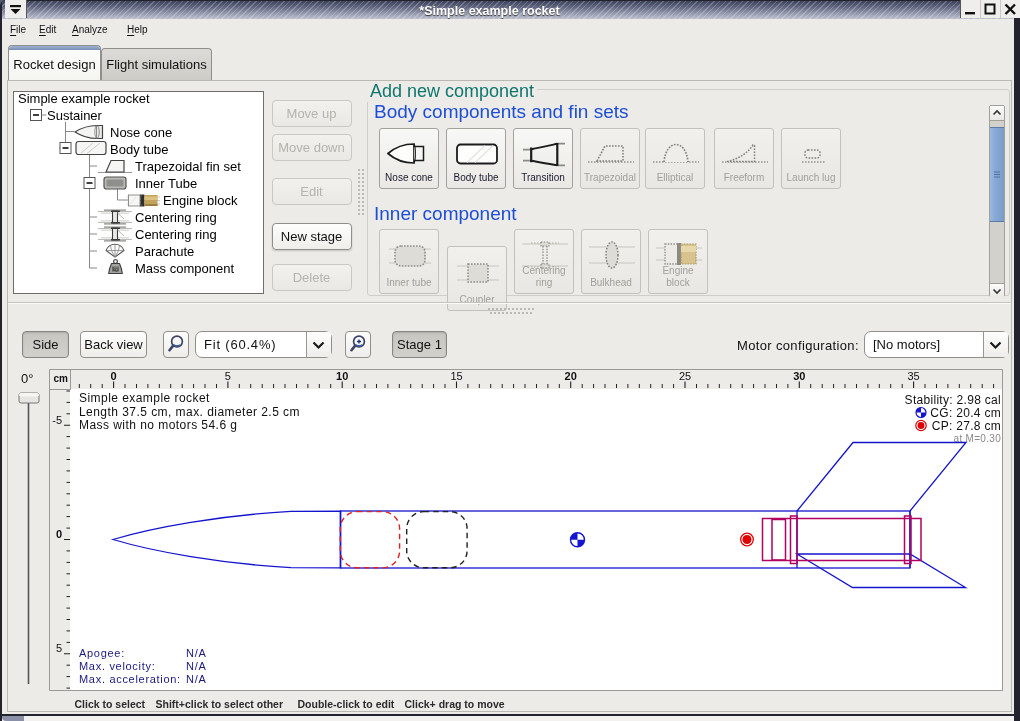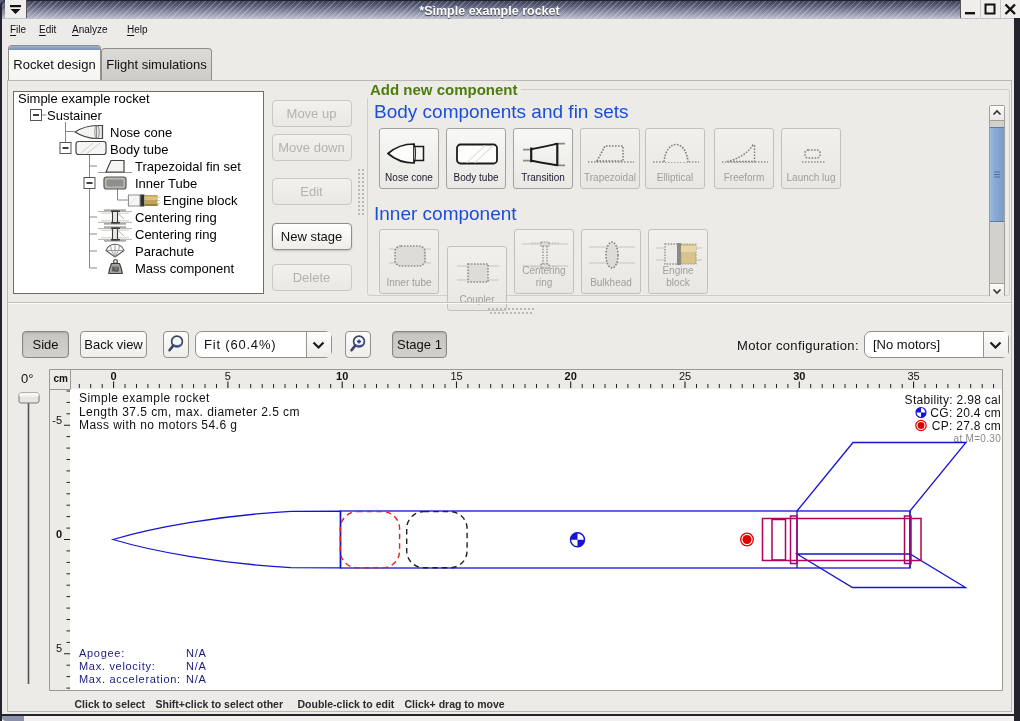--- a/index.html
+++ b/index.html
@@ -30,21 +30,21 @@
 #content{position:absolute;left:7px;top:80px;width:1005px;height:632px;border:1px solid #b9b8b2;box-sizing:border-box;background:#ecebe8;}
 
 #tree{position:absolute;left:5px;top:10px;width:249px;height:201px;background:#fff;border:1px solid #6e6e68;font-size:13px;color:#000;}
 .trow{position:absolute;white-space:nowrap;}
 
 .sbtn{position:absolute;left:263.5px;width:80px;height:27px;box-sizing:border-box;border-radius:4px;font-size:13px;text-align:center;line-height:25px;}
 .sbtn.dis{border:1px solid #c9c8c2;color:#b4b3ad;background:linear-gradient(#f2f1ee,#e9e8e4);}
 .sbtn.en{border:1px solid #8f8e89;color:#111;background:linear-gradient(#fefefe,#efeeea);}
 
 #addgrp{position:absolute;left:359px;top:8px;width:641px;height:205px;border:1px solid #cfcec9;border-radius:3px;}
-#addtitle{position:absolute;left:-1px;top:-9px;background:#ecebe8;padding:0 3px;font-weight:bold;font-size:15px;color:#4d7c0f;}
+#addtitle{position:absolute;left:-1px;top:-9px;background:#ecebe8;padding:0 3px;font-weight:normal;font-size:18px;color:#0f766e;}
 .seclab{position:absolute;font-size:19px;color:#1d4ed8;}
 .cbtn{position:absolute;box-sizing:border-box;border:1px solid #a2a19b;border-radius:3px;background:linear-gradient(#f8f8f6,#e9e8e4);}
 .cbtn.dis{border:1px solid #c2c1bb;background:linear-gradient(#f1f0ed,#e8e7e3);}
 .clab{position:absolute;left:0;right:0;bottom:4px;text-align:center;font-size:10px;color:#1a1a2e;line-height:12px;}
 .clab.dis{color:#a09f99;}
 
 #sb{position:absolute;left:621px;top:15px;width:16px;height:192px;box-sizing:border-box;border:1px solid #a09f99;border-radius:2px;background:#d2d1cc;}
 
 .tbtn{position:absolute;box-sizing:border-box;height:27px;border-radius:4px;font-size:13px;color:#111;text-align:center;line-height:25px;}
 .tbtn.norm{border:1px solid #908f8a;background:linear-gradient(#fdfdfc,#eeedea);}

